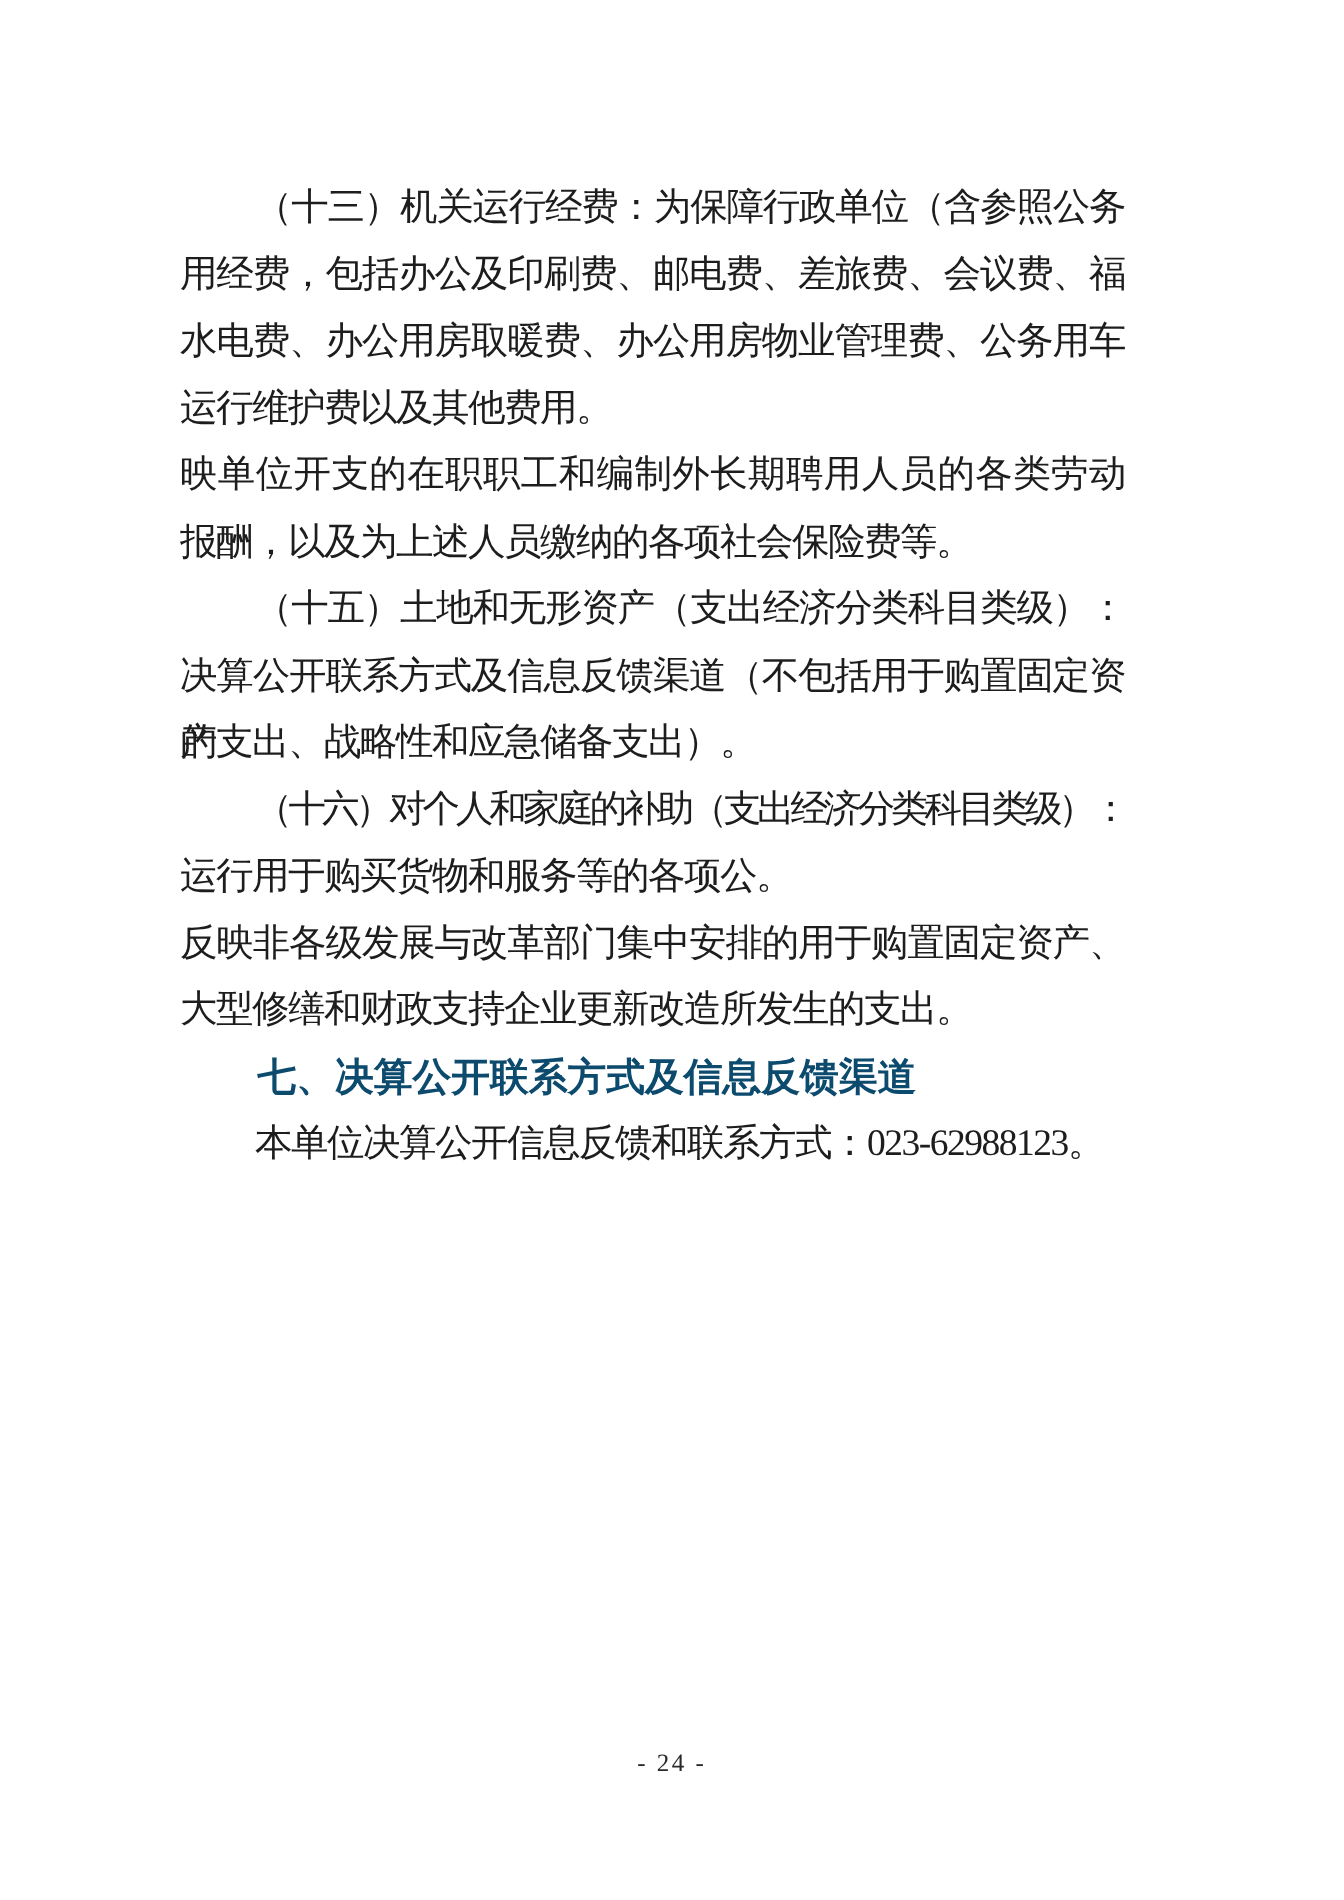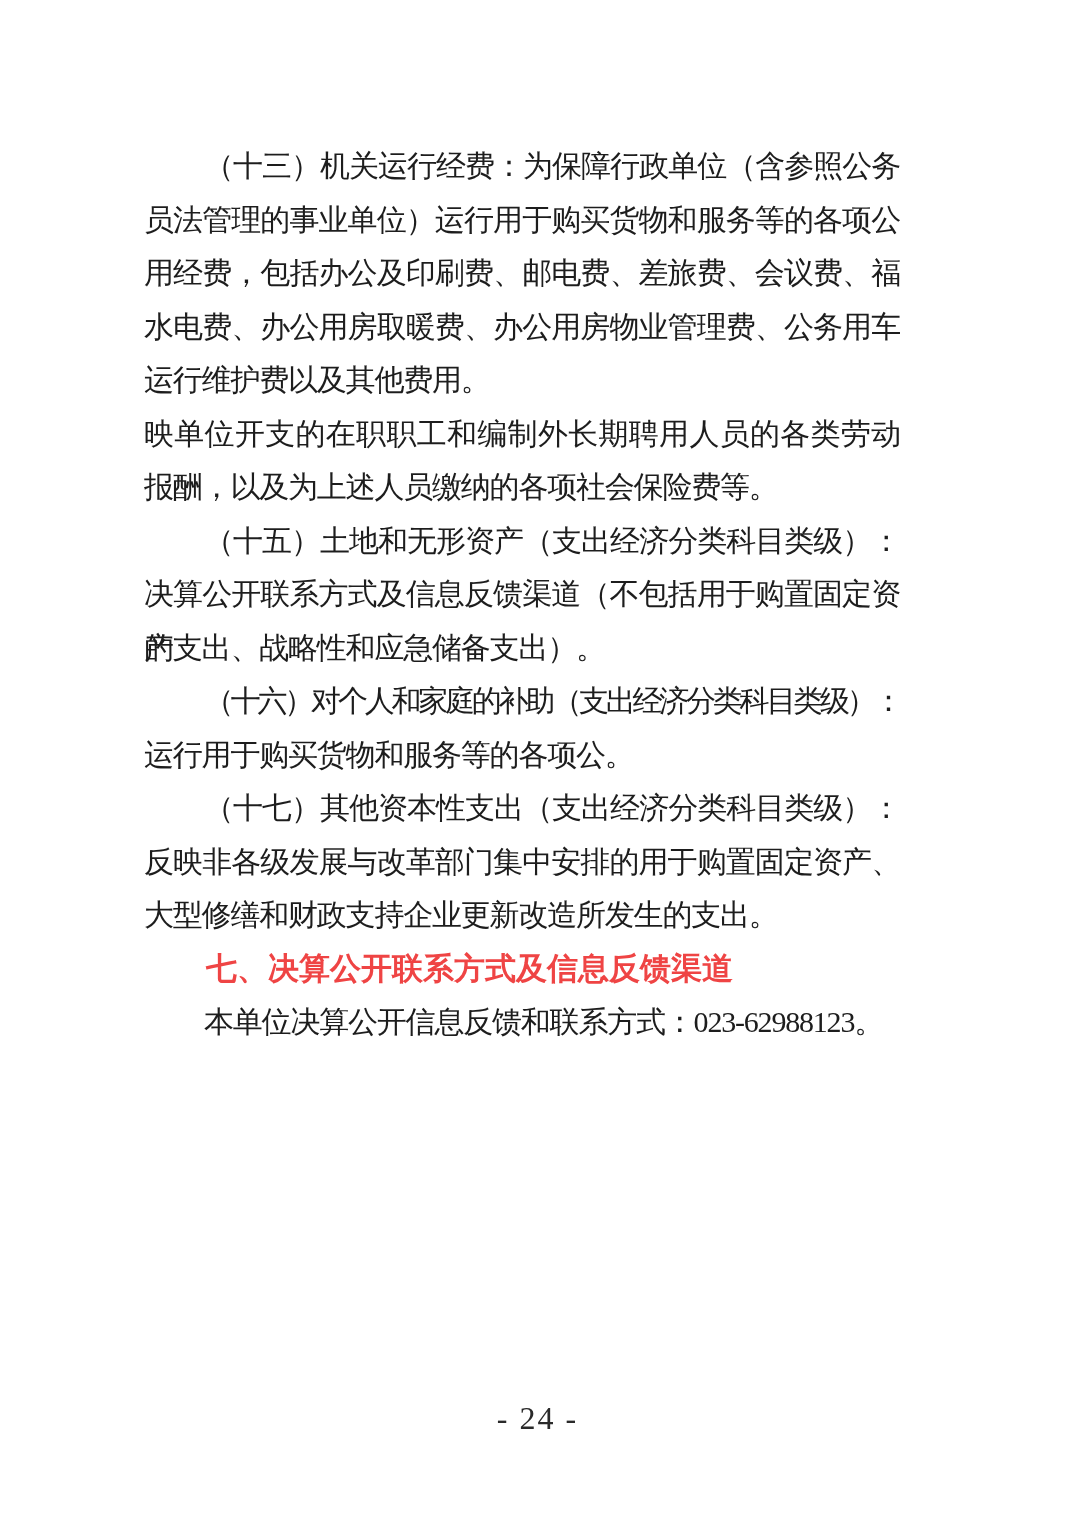--- a/index.html
+++ b/index.html
@@ -31,61 +31,59 @@
     text-align: justify;
     text-align-last: justify;
   }
   .line.tight  { letter-spacing: -3.5px; }
   .line.tight2 { letter-spacing: -2.5px; }
   .paragraph.heading .line {
     font-family: Liberation Sans, sans-serif;
     font-weight: 700;
     font-size: 31px;
     letter-spacing: 0;
-    color: #ef4444;
+    color: #0c4a6e;
   }
   .page-footer {
     position: absolute;
     left: 0;
     top: 1400px;
     width: 100%;
     text-align: center;
     font-family: "Liberation Serif", "DejaVu Serif", serif;
-    font-size: 32px;
+    font-size: 20px;
     letter-spacing: 2px;
     color: #2a2a2a;
   }
 </style>
 </head>
 <body>
 
 <div class="page" style="background: rgb(255, 255, 255);">
   <main class="content" style="color: rgb(29, 29, 29);">
       <div class="paragraph body">
         <div class="line indent fill">（十三）机关运行经费：为保障行政单位（含参照公务</div>
-        <div class="line fill">员法管理的事业单位）运行用于购买货物和服务等的各项公</div>
         <div class="line fill">用经费，包括办公及印刷费、邮电费、差旅费、会议费、福</div>
         <div class="line fill">水电费、办公用房取暖费、办公用房物业管理费、公务用车</div>
         <div class="line">运行维护费以及其他费用。</div>
       </div>
       <div class="paragraph body">
         <div class="line fill">映单位开支的在职职工和编制外长期聘用人员的各类劳动</div>
         <div class="line">报酬，以及为上述人员缴纳的各项社会保险费等。</div>
       </div>
       <div class="paragraph body">
         <div class="line indent fill">（十五）土地和无形资产（支出经济分类科目类级）：</div>
         <div class="line fill">决算公开联系方式及信息反馈渠道（不包括用于购置固定资产</div>
         <div class="line">的支出、战略性和应急储备支出）。</div>
       </div>
       <div class="paragraph body">
         <div class="line indent fill tight">（十六）对个人和家庭的补助（支出经济分类科目类级）：</div>
         <div class="line">运行用于购买货物和服务等的各项公。</div>
       </div>
       <div class="paragraph body">
-        <div class="line indent fill">（十七）其他资本性支出（支出经济分类科目类级）：</div>
         <div class="line fill">反映非各级发展与改革部门集中安排的用于购置固定资产、</div>
         <div class="line">大型修缮和财政支持企业更新改造所发生的支出。</div>
       </div>
       <div class="paragraph heading">
         <div class="line indent">七、决算公开联系方式及信息反馈渠道</div>
       </div>
       <div class="paragraph body">
         <div class="line indent">本单位决算公开信息反馈和联系方式：023-62988123。</div>
       </div>
     </main>

